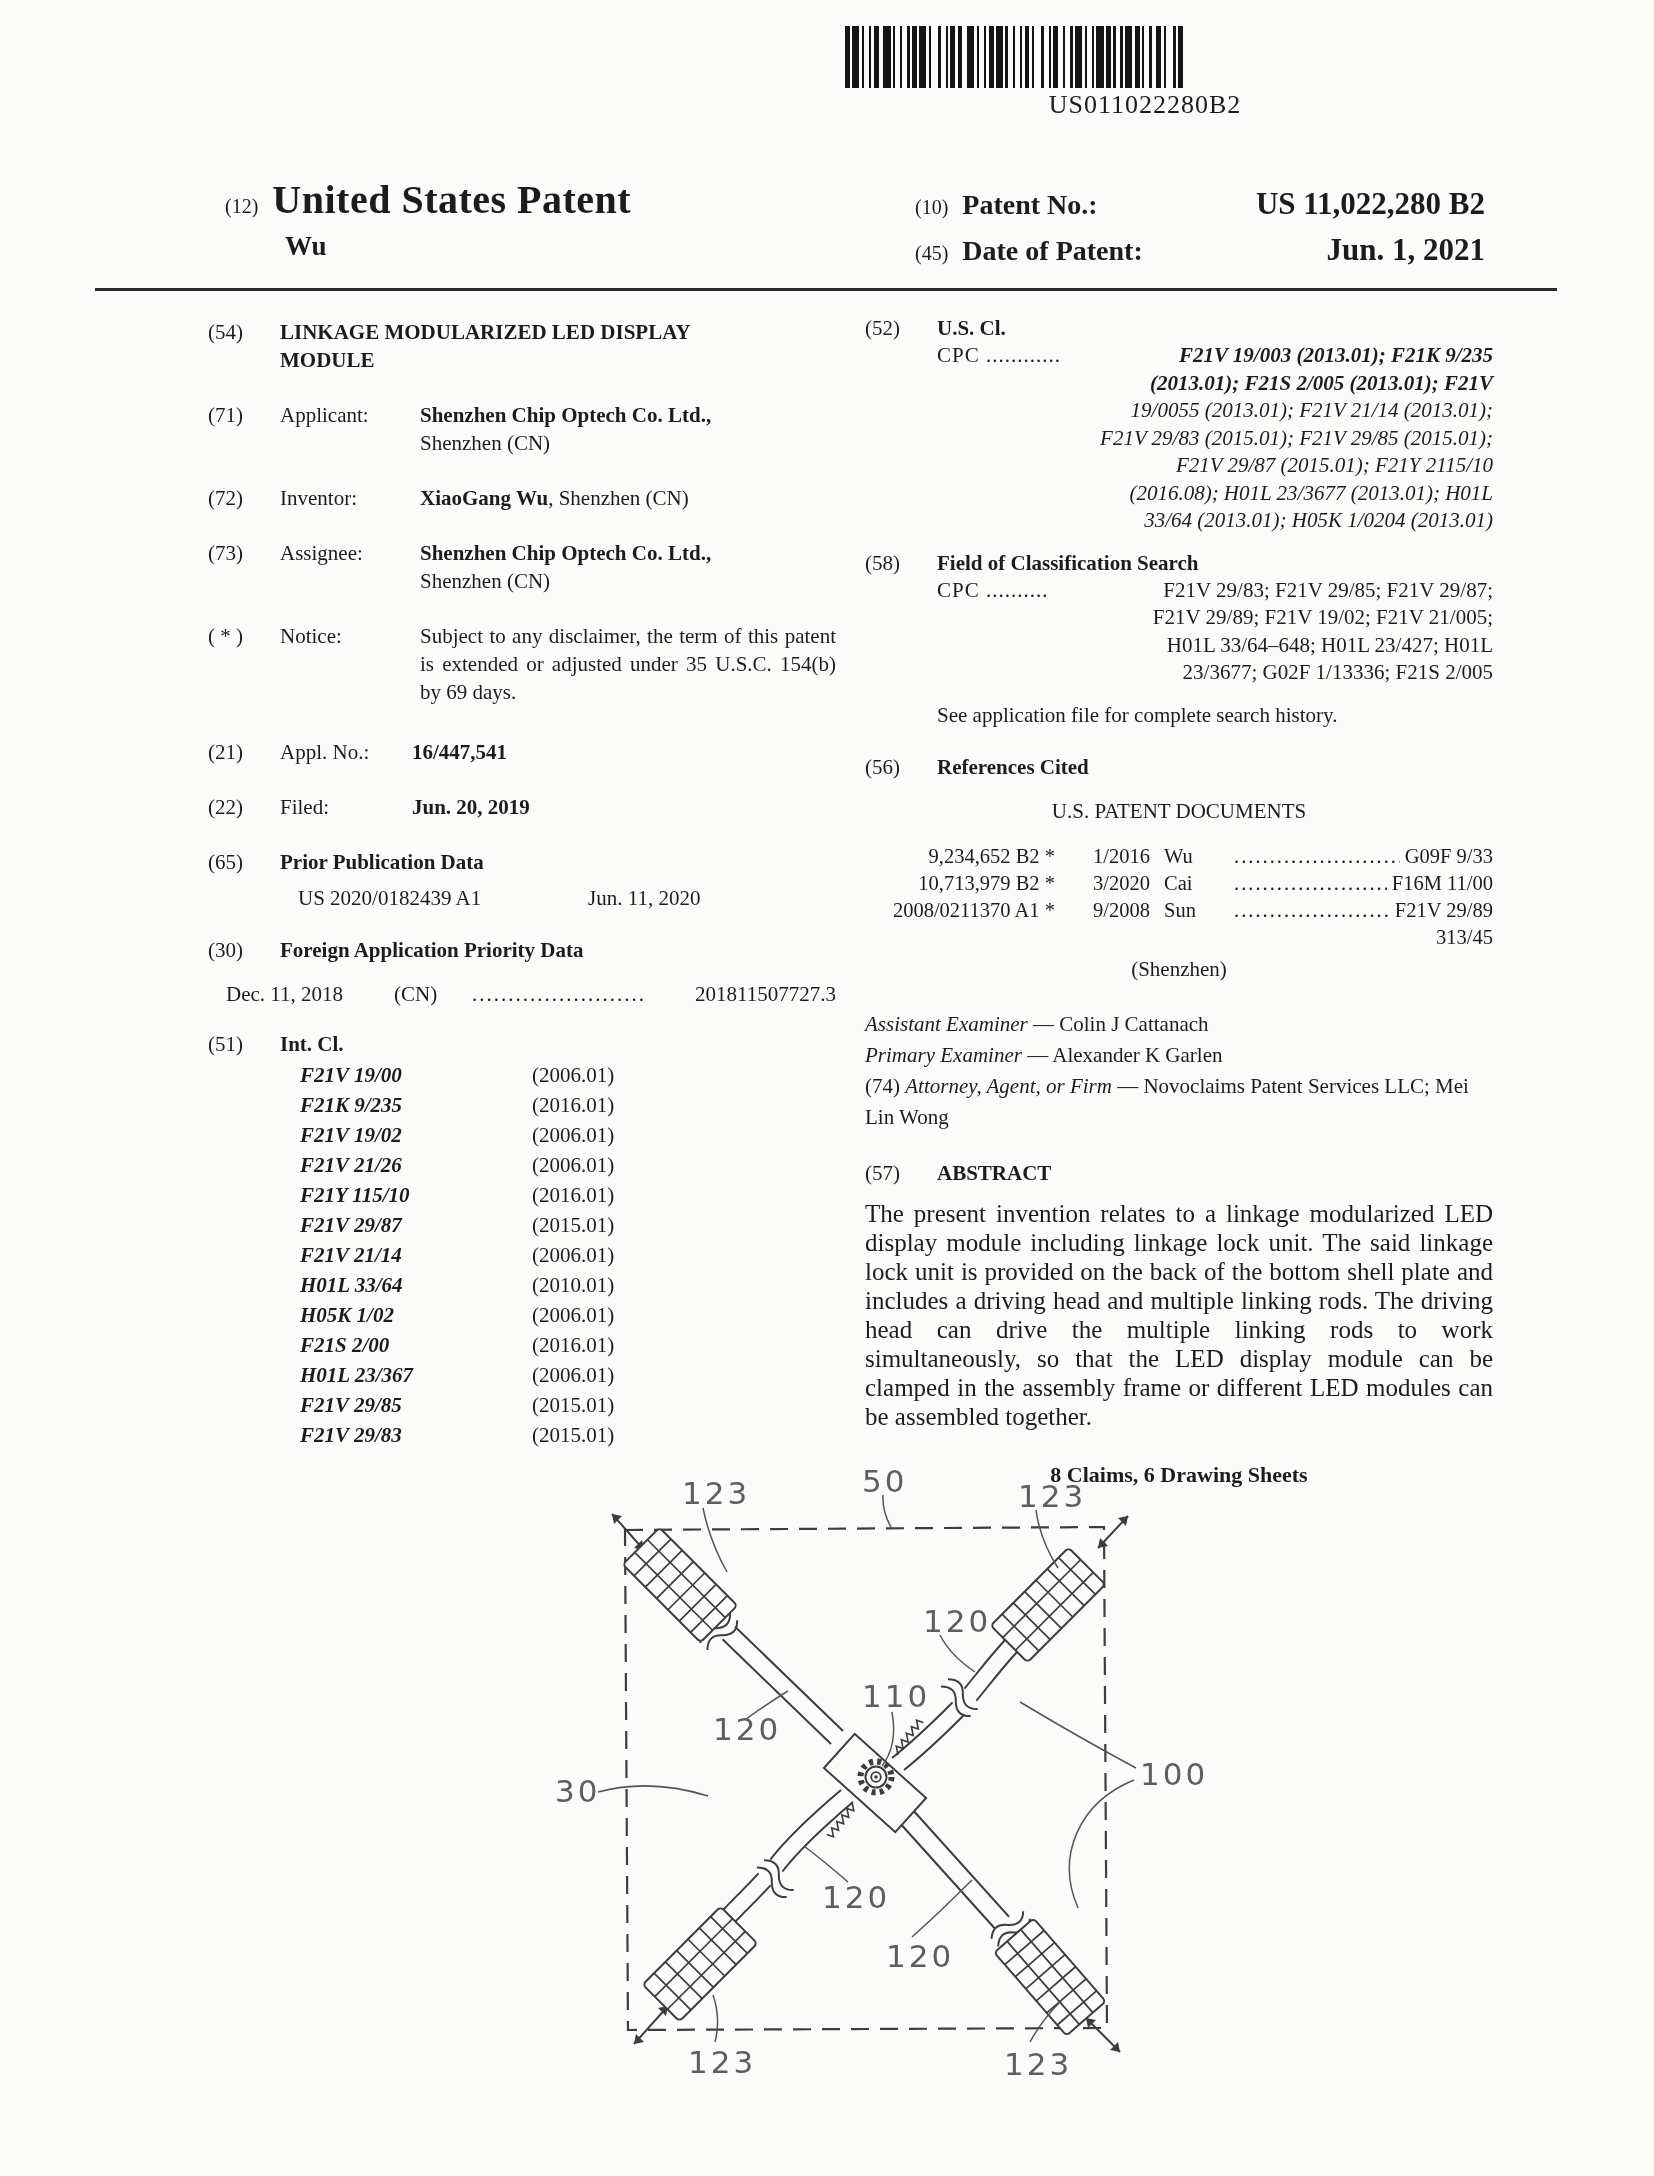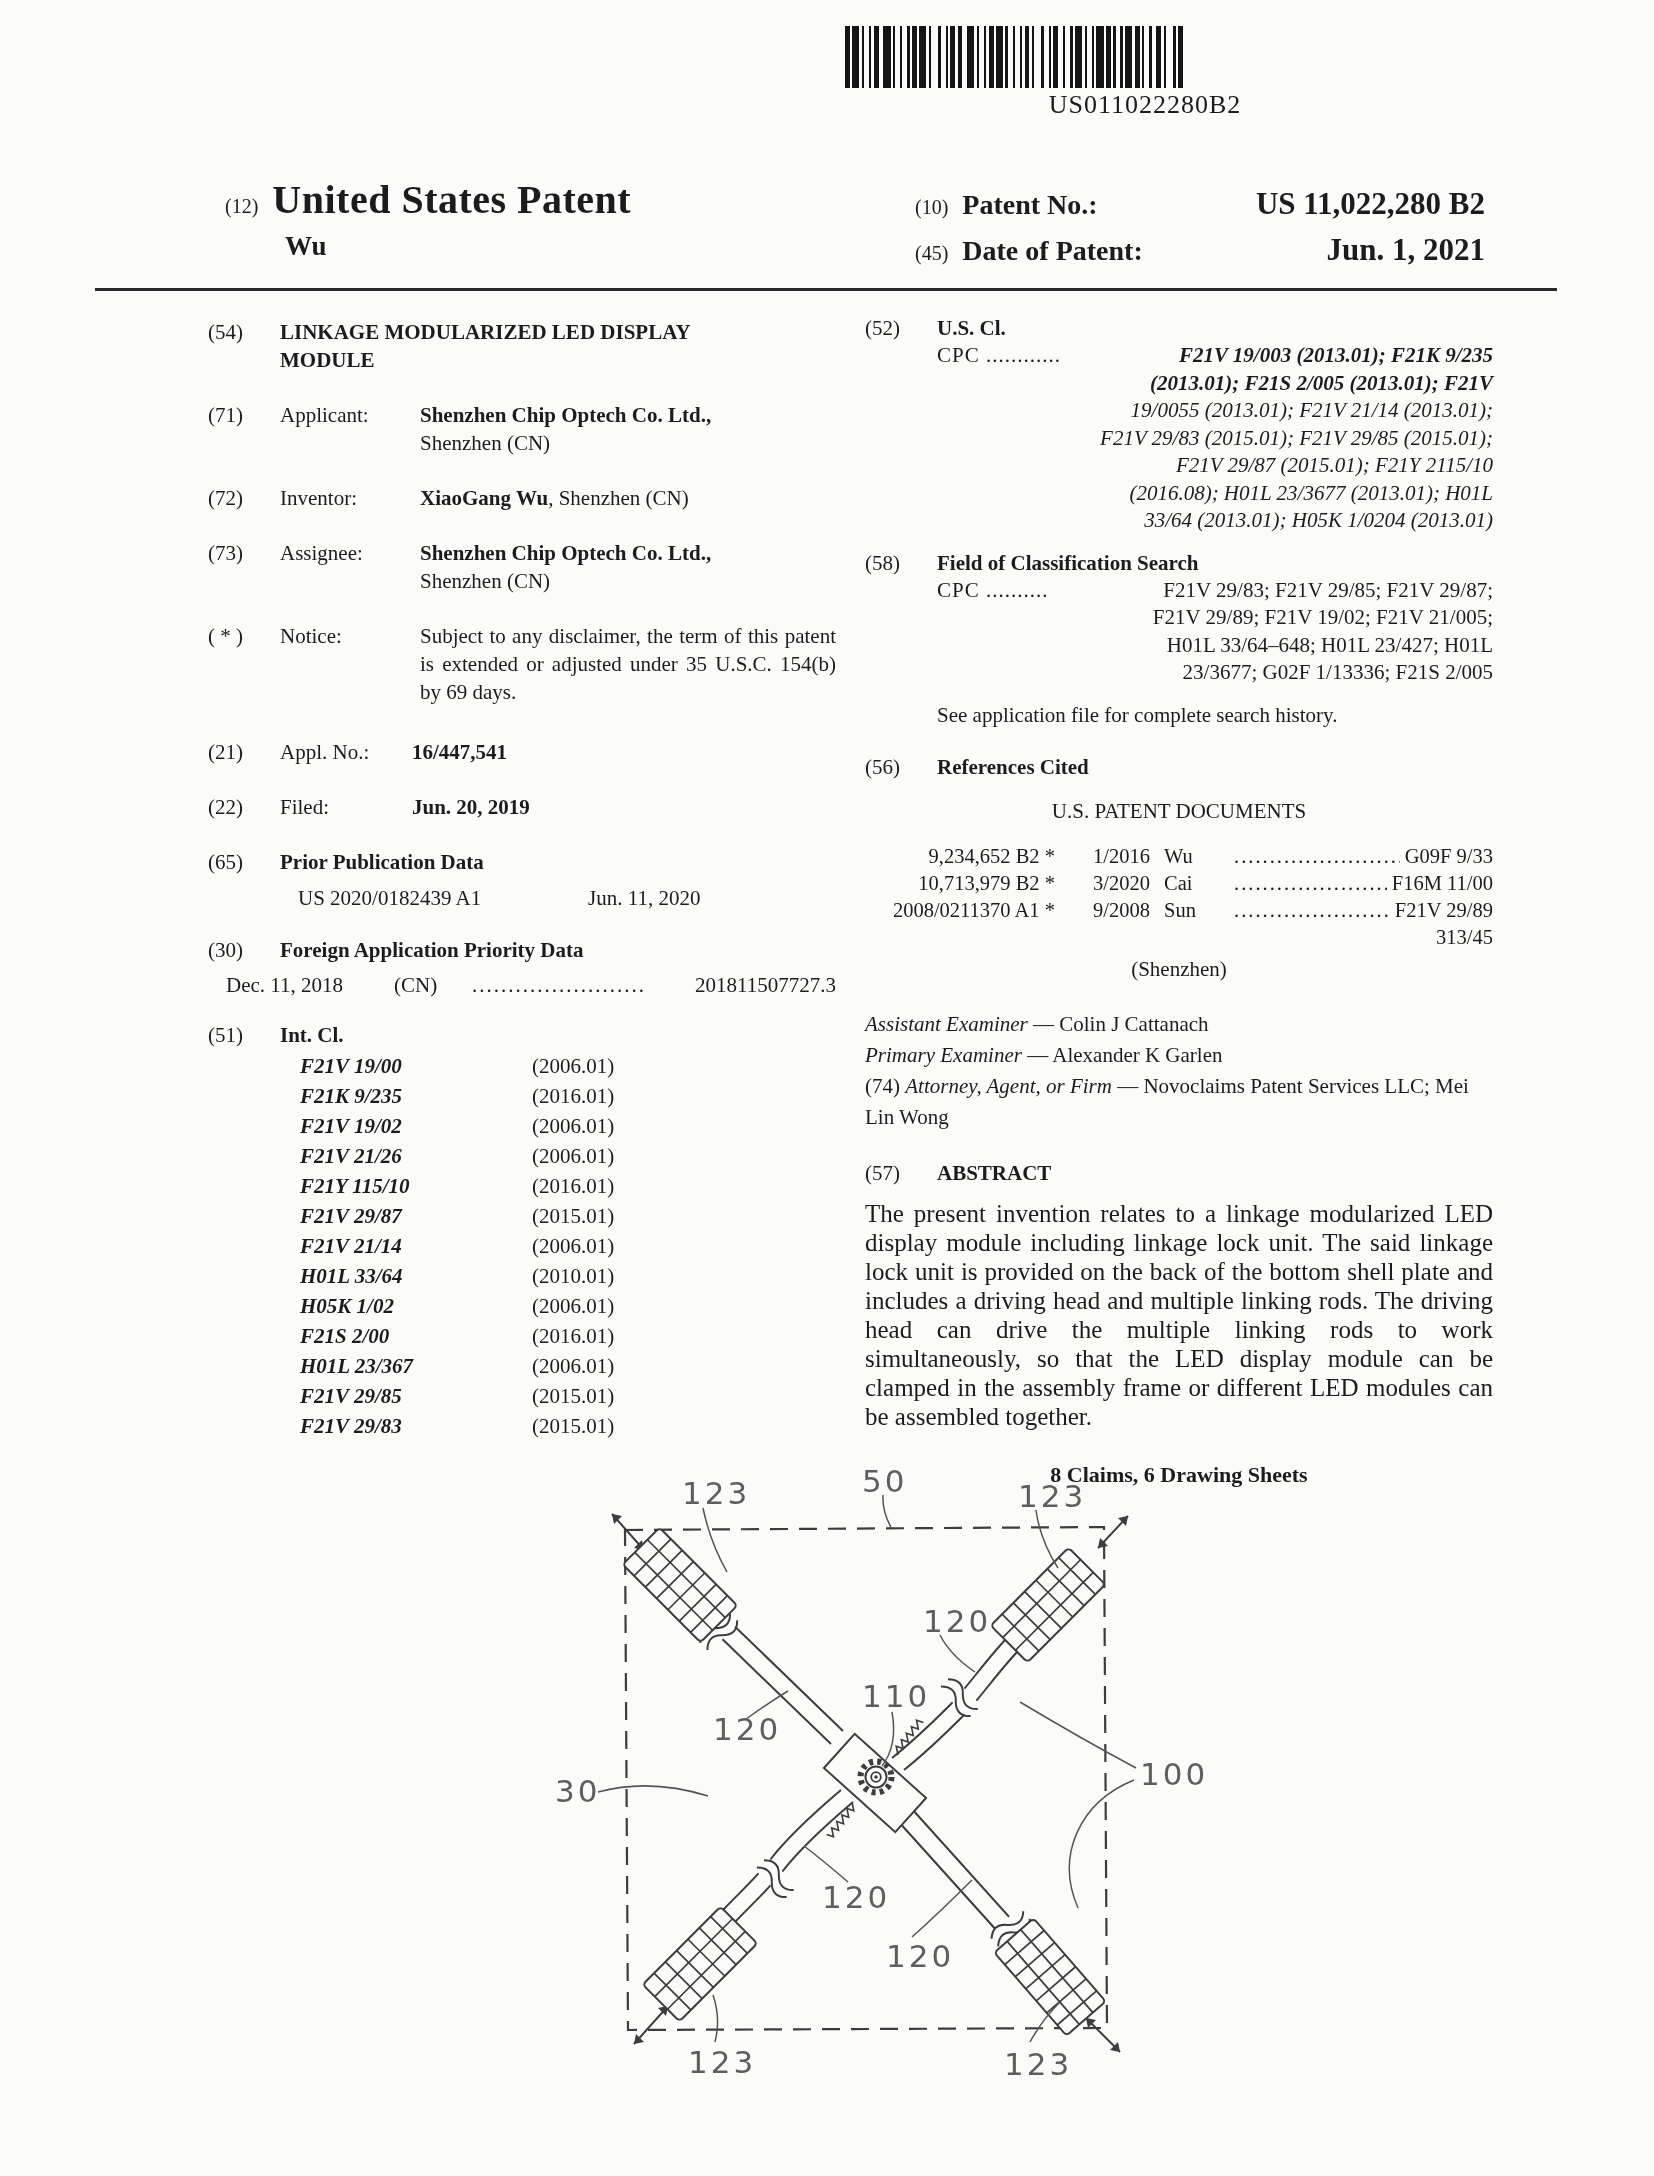--- a/index.html
+++ b/index.html
@@ -236,21 +236,21 @@
       <span class="val b">Jun. 20, 2019</span>
     </div>
     <div class="sec" style="margin-bottom:14px">
       <span class="num">(65)</span>
       <span class="center-head">Prior Publication Data</span>
     </div>
     <div class="pubrow">
       <span class="pub">US 2020/0182439 A1</span>
       <span>Jun. 11, 2020</span>
     </div>
-    <div class="sec" style="margin-bottom:11px">
+    <div class="sec" style="margin-bottom:20px">
       <span class="num">(30)</span>
       <span class="center-head">Foreign Application Priority Data</span>
     </div>
     <div class="forrow">
       <span class="fdate">Dec. 11, 2018</span>
       <span class="fcountry">(CN)</span>
       <span class="fdots">........................</span>
       <span class="fapp">201811507727.3</span>
     </div>
     <div class="sec" style="margin-bottom:4px">

